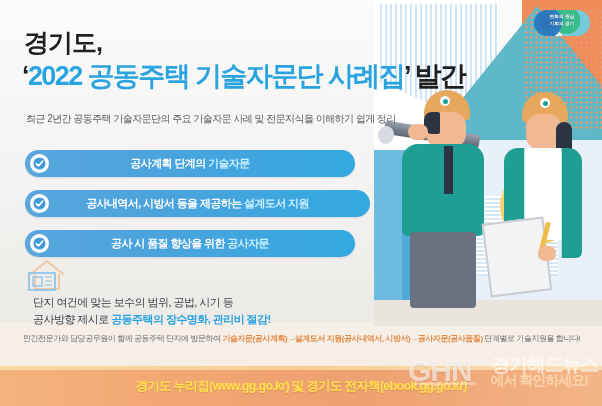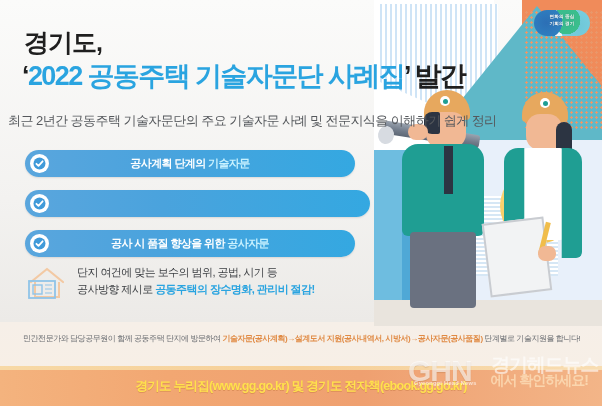--- a/index.html
+++ b/index.html
@@ -127,22 +127,22 @@
     position:absolute; left:24px; top:26px;
     font-size:25px; font-weight:900; color:#1f1f1f; letter-spacing:-1px;
   }
   .title2 {
     position:absolute; left:22px; top:58px;
     font-size:27px; font-weight:900; letter-spacing:-1.6px;
     color:#1f1f1f; white-space:nowrap;
   }
   .title2 .hl { color:#2aa4e0; }
   .subtitle {
-    position:absolute; left:8px; top:112px;
-    font-size:13px; color:#55585c; letter-spacing:-0.55px; white-space:nowrap;
+    position:absolute; left:26px; top:112px;
+    font-size:10px; color:#55585c; letter-spacing:-0.55px; white-space:nowrap;
   }
 
   
   .pill {
     position:absolute; left:25px; height:27px;
     border-radius:14px;
     background: linear-gradient(90deg,#5aa6dd 0%, #4aa3dd 40%, #34a8e1 100%);
     box-shadow: 0 1px 2px rgba(0,0,0,0.10);
     display:flex; align-items:center;
   }
@@ -156,21 +156,21 @@
     flex:1 1 auto; text-align:center; padding-right:24px;
     font-size:11px; font-weight:700; color:#ffffff; letter-spacing:-0.6px;
     white-space:nowrap;
   }
   .pill .ptext .hl { color:#c9f2ff; }
   #pill0 { top:150px; width:330px; }
   #pill1 { top:190px; width:345px; }
   #pill2 { top:230px; width:330px; }
 
   
-  .note { position:absolute; left:25px; top:264px; display:flex; align-items:flex-start; }
+  .note { position:absolute; left:25px; top:256px; display:flex; align-items:flex-start;flex-direction:column; }
   .note-icon { width:44px; height:38px; flex:0 0 auto; position:relative; }
   .note-text {
     margin-left:8px; font-size:11px; color:#3b3e42;
     line-height:1.55; letter-spacing:-0.55px; white-space:nowrap;
   }
   .note-text .hl { color:#2aa4e0; font-weight:700; }
 
   
   .foot { position:absolute; left:14px; top:330px; width:580px; }
   .foot-l1 {
@@ -296,20 +296,21 @@
     <span class="ptext"><span>공사계획 단계의 </span><span class="hl">기술자문</span></span>
   </div>
 
   <div class="pill" id="pill1">
     <span class="check">
       <svg width="13" height="13" viewBox="0 0 13 13">
           <circle cx="6.5" cy="6.5" r="6" fill="#3f9ad9"></circle>
           <path d="M3.4 6.8 L5.5 8.9 L9.6 4.3" fill="none" stroke="#ffffff" stroke-width="1.8" stroke-linecap="round" stroke-linejoin="round"></path>
         </svg>
     </span>
+    <span class="ptext"><span>공사내역서, 시방서 등을 제공하는 </span><span class="hl">설계도서 지원</span></span>
   </div>
 
   <div class="pill" id="pill2">
     <span class="check">
       <svg width="13" height="13" viewBox="0 0 13 13">
           <circle cx="6.5" cy="6.5" r="6" fill="#3f9ad9"></circle>
           <path d="M3.4 6.8 L5.5 8.9 L9.6 4.3" fill="none" stroke="#ffffff" stroke-width="1.8" stroke-linecap="round" stroke-linejoin="round"></path>
         </svg>
     </span>
     <span class="ptext"><span>공사 시 품질 향상을 위한 </span><span class="hl">공사자문</span></span>

